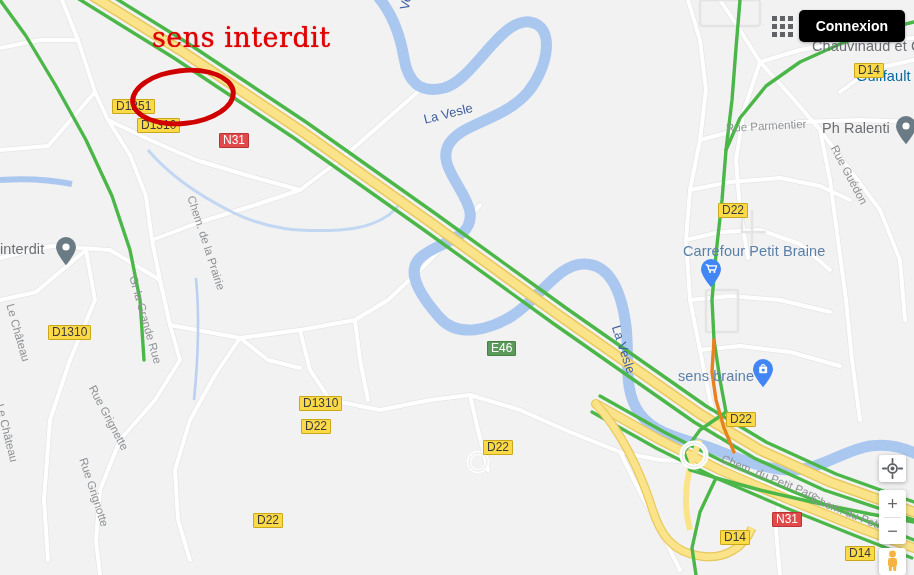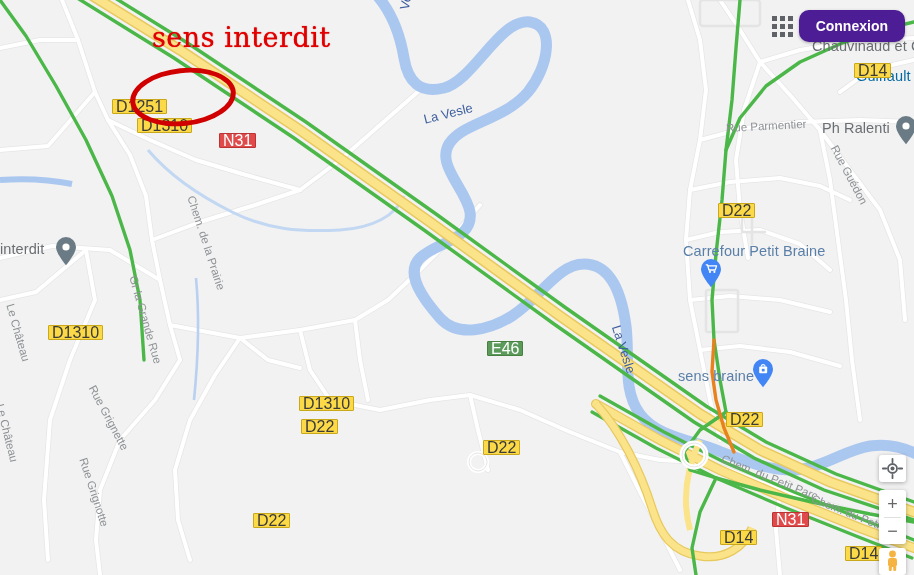--- a/index.html
+++ b/index.html
@@ -8,38 +8,38 @@
   #map-svg{position:absolute;left:0;top:0;width:914px;height:575px;}
 
   
   .lbl{position:absolute;white-space:nowrap;pointer-events:none;}
   .poi-label{color:#5a7fa8;font-size:14.5px;letter-spacing:.1px;}
   .street{color:#8e9295;font-size:11.5px;}
   .water-label{color:#3e5f9e;font-size:13px;font-style:normal;}
 
   
   .shield{position:absolute;background:#fbd947;border:1px solid #c9a81c;
-          color:#3b3b3b;font-size:16px;line-height:11px;padding:1px 3px;
+          color:#3b3b3b;font-size:12px;line-height:11px;padding:1px 3px;
           border-radius:1px;white-space:nowrap;font-family:"Liberation Sans",sans-serif;}
   .shield.red{background:#e04a4a;border-color:#b33;color:#fff;}
   .shield.green{background:#5c9a5c;border-color:#47803f;color:#fff;}
 
   
   .pin{position:absolute;width:22px;height:30px;}
 
   
   #annot-text{position:absolute;left:152px;top:22px;color:#e00000;
     font-size:27px;font-weight:normal;font-family:"DejaVu Serif",serif;
     letter-spacing:.5px;text-shadow:0 0 1px #e00000;}
   #annot-ellipse{position:absolute;left:130px;top:68px;width:96px;height:48px;
     border:5px solid #d00000;border-radius:50%;transform:rotate(-6deg);}
 
   
-  #connexion-btn{position:absolute;right:9px;top:10px;background:#4c1d95;color:#fff;
-    font-size:14px;font-weight:bold;padding:8px 17px;border-radius:10px;
+  #connexion-btn{position:absolute;right:9px;top:10px;background:#000000;color:#fff;
+    font-size:14px;font-weight:bold;padding:8px 17px;border-radius:5px;
     box-shadow:0 1px 3px rgba(0,0,0,.3);cursor:pointer;border:none;
     font-family:"Liberation Sans",sans-serif;margin-left:11px;}
   #apps-btn{position:absolute;left:772px;top:16px;width:26px;height:26px;cursor:pointer;}
   #apps-btn .d{position:absolute;width:5px;height:5px;background:#5f6368;}
 
   
   .ctrl{position:absolute;right:8px;background:#fff;border-radius:3px;
     box-shadow:0 1px 4px rgba(0,0,0,.3);cursor:pointer;}
   #locate-btn{top:455px;width:27px;height:27px;}
   #zoom-group{top:490px;width:27px;height:54px;}

